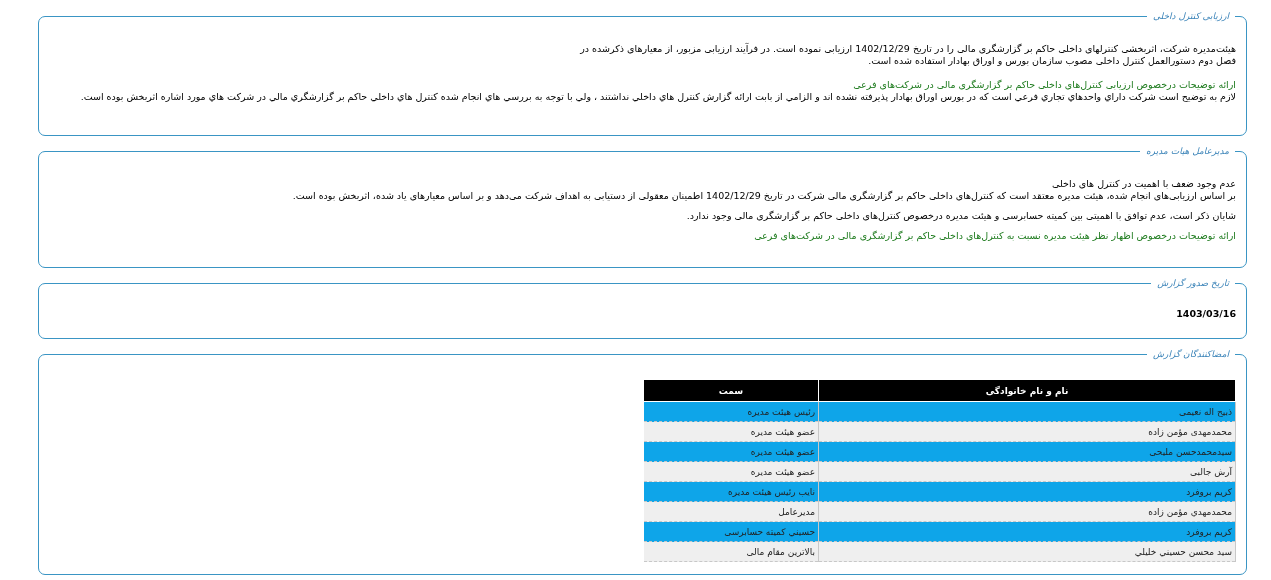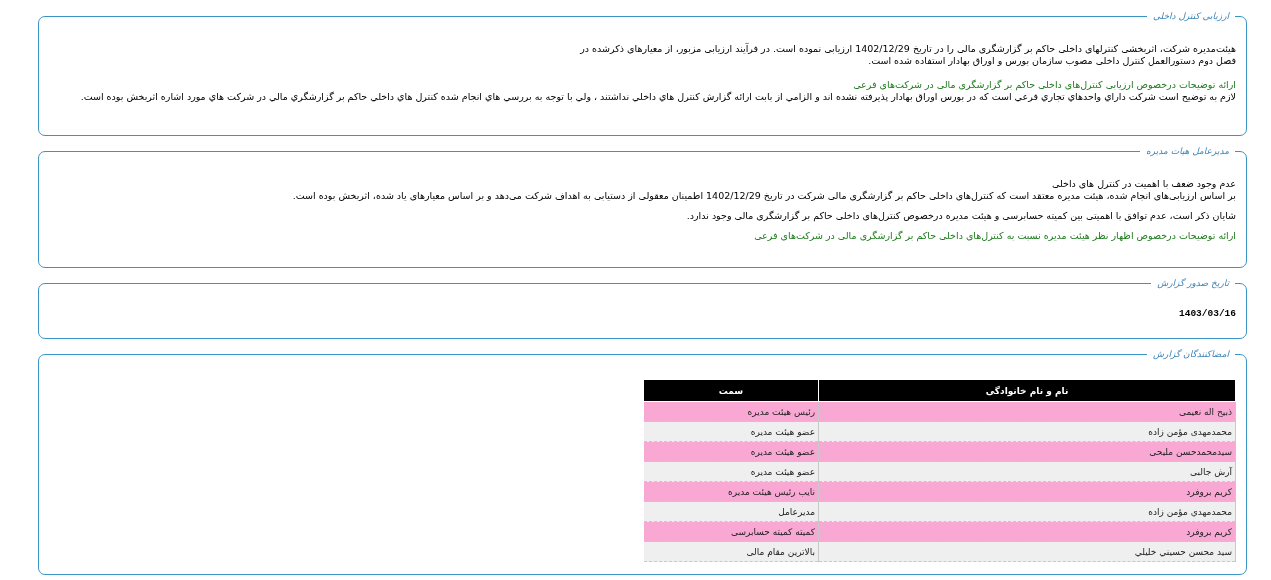--- a/index.html
+++ b/index.html
@@ -22,37 +22,37 @@
   }
   .green { color: #1c7a1c; }
   .para { margin: 0; }
   .gap { height: 12px; }
 
   #f1 { top: 16px; height: 120px; }
   #f1 .content { top: 26px; }
   #f2 { top: 151px; height: 117px; }
   #f2 .content { top: 26px; }
   #f3 { top: 283px; height: 56px; }
-  #f3 .content { top: 24px; font-weight: bold; font-size: 9.5px; font-family: Liberation Mono, monospace; }
+  #f3 .content { top: 24px; font-weight: bold; font-size: 9.5px; }
   #f4 { top: 354px; height: 221px; }
 
   table.signers {
     position: absolute; top: 25px; right: 10px; width: 593px;
     border-collapse: collapse; direction: rtl; font-size: 9px;
   }
   table.signers th {
     background: #000000; color: #fff; font-weight: bold; height: 19px;
     border: 1px solid #ffffff; border-top: none;
   }
   table.signers td {
     height: 19px; padding: 0 3px; border-right: 1px solid #c8c8c8;
     border-bottom: 1px dashed #c8c8c8; text-align: right; color: #222;
   }
   table.signers td.c1 { width: 410px; }
-  table.signers tr.odd td { background: #f9a8d4; margin-top: 28px; }
+  table.signers tr.odd td { background: #0ea5e9; margin-top: 28px; }
   table.signers tr.even td { background: #efefef; }
 </style>
 </head>
 <body>
 
 <div class="frame" id="f1">
   <div class="legend">ارزیابی کنترل داخلی</div>
   <div class="content">
     <p class="para">هیئت‌مدیره شرکت، اثربخشی کنترلهای داخلی حاکم بر گزارشگری مالی را در تاریخ 1402/12/29 ارزیابی نموده است. در فرآیند ارزیابی مزبور، از معیارهای ذکرشده در</p>
     <p class="para">فصل دوم دستورالعمل کنترل داخلی مصوب سازمان بورس و اوراق بهادار استفاده شده است.</p>
@@ -108,21 +108,21 @@
       <tr class="odd">
         <td class="c1">کریم بروفرد</td>
         <td>نایب رئیس هیئت مدیره</td>
       </tr>
       <tr class="even">
         <td class="c1">محمدمهدي مؤمن زاده</td>
         <td>مديرعامل</td>
       </tr>
       <tr class="odd">
         <td class="c1">کریم بروفرد</td>
-        <td>کمیته كميته حسابرسی</td>
+        <td>حسيني كميته حسابرسی</td>
       </tr>
       <tr class="even">
         <td class="c1">سيد محسن حسيني خليلي</td>
         <td>بالاترين مقام مالی</td>
       </tr>
     </tbody>
   </table>
 </div>
 
 </body></html>

